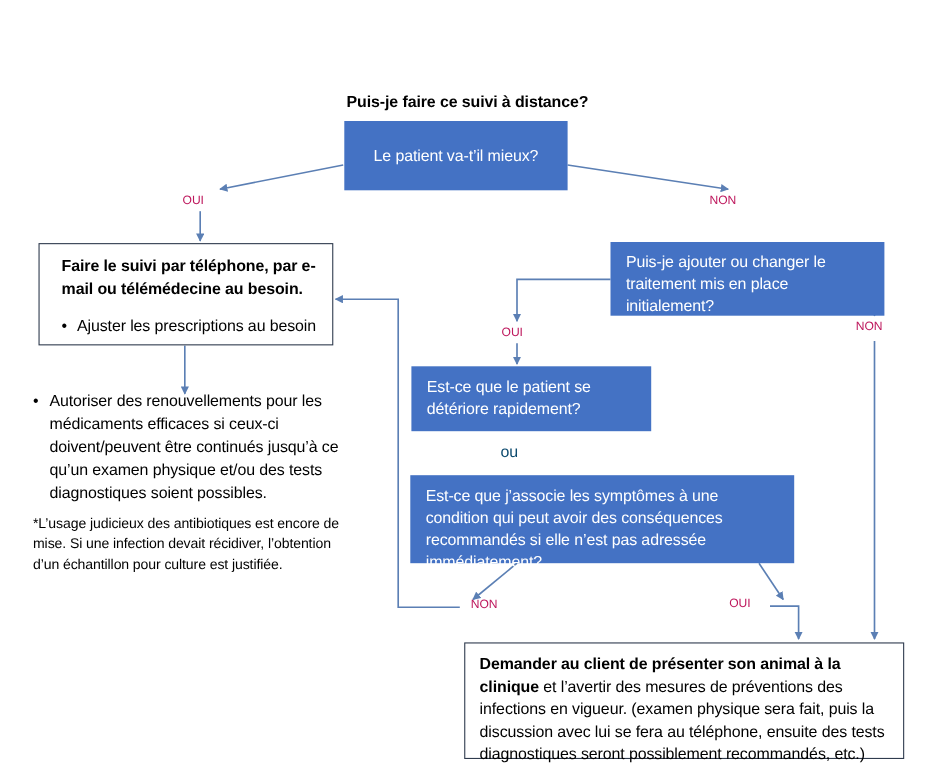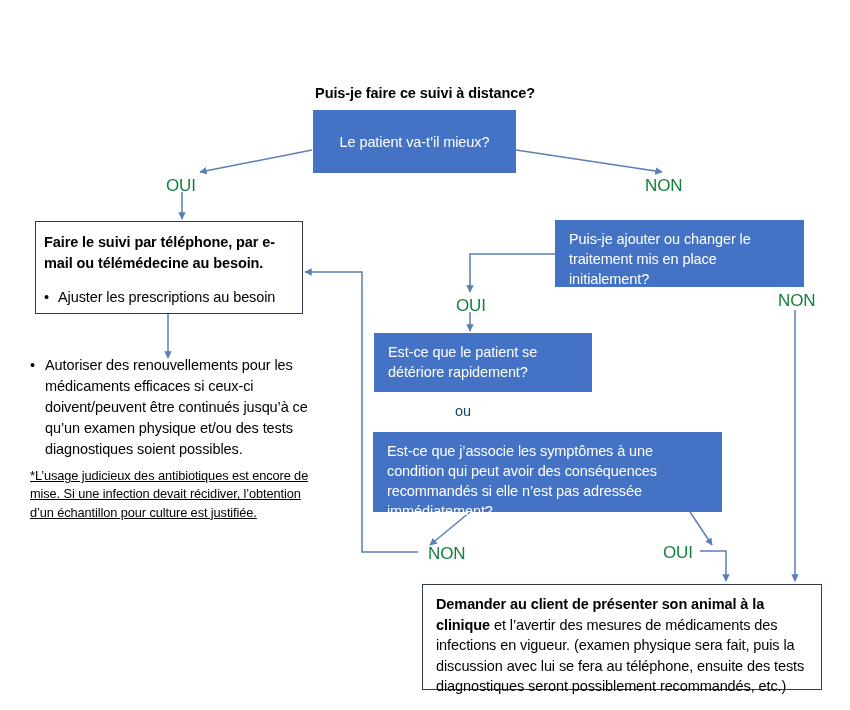--- a/index.html
+++ b/index.html
@@ -79,43 +79,42 @@
     margin: 0;
   }
   .wb-bullet-dot {
     flex: 0 0 auto;
     line-height: 1.42;
   }
 
   
   .edge-label {
     position: absolute;
-    font-size: 17px;
-    color: #15803d;
+    font-size: 11px;
+    color: #be185d;
     white-space: nowrap;
     letter-spacing: -0.1px;
   }
 
   
   .free-text {
     position: absolute;
     color: #000000;
     letter-spacing: -0.1px;
   }
   .free-bullet {
     display: flex;
     gap: 10px;
     font-size: 14.5px;
     line-height: 1.45;
   }
   .free-bullet .dot { flex: 0 0 auto; }
   .footnote {
     font-size: 12.8px;
     line-height: 1.44;
-    text-decoration: underline;
   }
   .ou-label {
     position: absolute;
     font-size: 14.5px;
     color: #0c4a6e;
   }
 </style>
 </head>
 <body>
 
@@ -157,21 +156,21 @@
 
   <div class="node chart-title" style="left:230px; top:85px; width:390px;">Puis-je faire ce suivi à distance?</div>
 
   <div class="node blue-box centered" style="left:313px; top:110px; width:203px; height:63px;">
     <span>Le patient va-t’il mieux?</span>
   </div>
 
   <div class="edge-label" style="left:166px; top:176px;">OUI</div>
   <div class="edge-label" style="left:645px; top:176px;">NON</div>
 
-  <div class="node white-box" style="left:35px; top:221px; width:268px; height:93px; padding:10px 12px 10px 8px;">
+  <div class="node white-box" style="left:35px; top:221px; width:268px; height:93px; padding:10px 12px 10px 20px;">
     <div class="wb-heading">Faire le suivi par téléphone, par e-mail ou télémédecine au besoin.</div>
     <div class="wb-bullet-row" style="margin-top:14px;">
       <span class="wb-bullet-dot">•</span>
       <span>Ajuster les prescriptions au besoin</span>
     </div>
   </div>
 
   <div class="free-text free-bullet" style="left:30px; top:355px; width:298px;">
     <span class="dot">•</span>
     <span>Autoriser des renouvellements pour les médicaments efficaces si ceux-ci doivent/peuvent être continués jusqu’à ce qu’un examen physique et/ou des tests diagnostiques soient possibles.</span>
@@ -194,16 +193,16 @@
 
   <div class="node blue-box" style="left:373px; top:432px; width:349px; height:80px;">
     <span>Est-ce que j’associe les symptômes à une condition qui peut avoir des conséquences recommandés si elle n’est pas adressée immédiatement?</span>
   </div>
 
   <div class="edge-label" style="left:428px; top:544px;">NON</div>
   <div class="edge-label" style="left:663px; top:543px;">OUI</div>
 
   <div class="node white-box" style="left:422px; top:584px; width:400px; height:106px; padding:9px 12px 9px 13px;">
     <span class="wb-heading">Demander au client de présenter son animal à la clinique</span>
-    <span>et l’avertir des mesures de médicaments des infections en vigueur. (examen physique sera fait, puis la discussion avec lui se fera au téléphone, ensuite des tests diagnostiques seront possiblement recommandés, etc.)</span>
+    <span>et l’avertir des mesures de préventions des infections en vigueur. (examen physique sera fait, puis la discussion avec lui se fera au téléphone, ensuite des tests diagnostiques seront possiblement recommandés, etc.)</span>
   </div>
 
 </div>
 
 </body></html>

